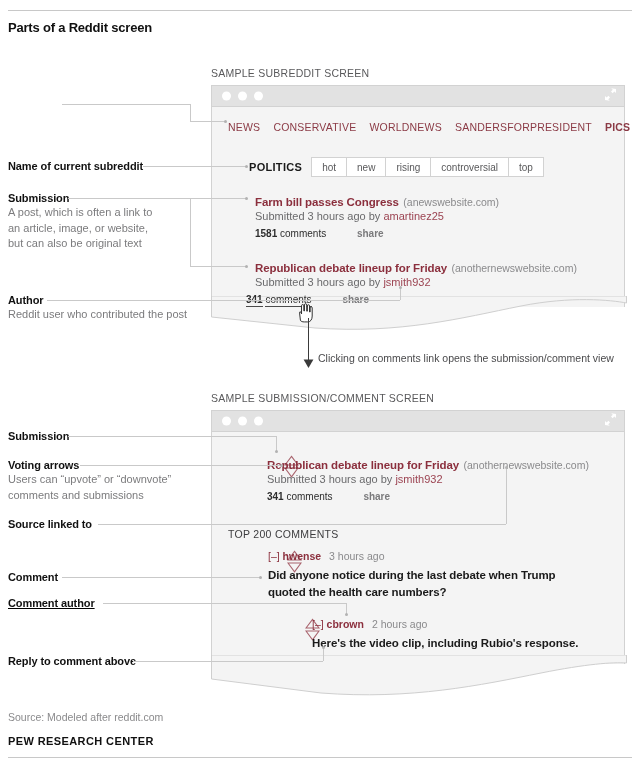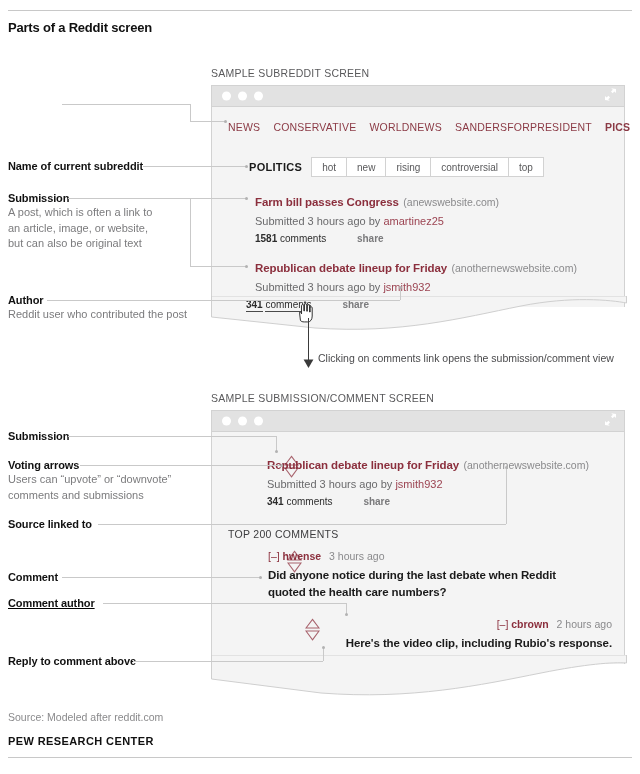--- a/index.html
+++ b/index.html
@@ -65,21 +65,21 @@
     border:1px solid #d2d2d2;background:#ffffff;
     font-size:10px;color:#59595b;
     display:flex;align-items:center;justify-content:center;
     height:20px;box-sizing:border-box;margin-right:-1px;
     padding:0 10px;
   }
 
   .post{position:absolute;}
   .post-title{font-size:11.5px;font-weight:bold;color:#8b2f3d;letter-spacing:-0.1px;}
   .post-domain{font-size:10.5px;font-weight:normal;color:#8a8a8c;}
-  .post-meta{font-size:11px;color:#6a6a6c;margin-top:5px;}
+  .post-meta{font-size:11px;color:#6a6a6c;}
   .post-meta .author{color:#9c4452;}
   .post-actions{margin-top:6px;font-size:10px;}
   .post-actions .cnt{font-weight:bold;color:#2d2d2d;}
   .post-actions .cnt-lbl{color:#2d2d2d;font-weight:normal;}
   .post-actions .share{color:#7a7a7c;font-weight:bold;margin-left:28px;}
   .post-actions.clicked .cnt,
   .post-actions.clicked .cnt-lbl{border-bottom:1px solid #4a4a4a;padding-bottom:1px;}
 
   
   .votes{position:absolute;}
@@ -268,32 +268,32 @@
     <svg class="vote-tri" width="15" height="11" style="margin-top:1px;">
       <path d="M7.5,9.8 L14,1 L1,1 Z" fill="none" stroke="#a8636d" stroke-width="1.1"></path>
     </svg>
   </div>
   <div class="comment" style="left:268px;top:550px;width:300px;">
     <div class="comment-head">
       <span class="collapse">[–]</span>
       <span class="cauthor">hwense</span>
       <span class="ctime">3 hours ago</span>
     </div>
-    <div class="comment-body">Did anyone notice during the last debate when Reddit quoted the health care numbers?</div>
+    <div class="comment-body">Did anyone notice during the last debate when Trump quoted the health care numbers?</div>
   </div>
 
   <div class="votes" style="left:305px;top:618px;">
     <svg class="vote-tri" width="15" height="11">
       <path d="M7.5,1.3 L14,10 L1,10 Z" fill="none" stroke="#a8636d" stroke-width="1.1"></path>
     </svg>
     <svg class="vote-tri" width="15" height="11" style="margin-top:1px;">
       <path d="M7.5,9.8 L14,1 L1,1 Z" fill="none" stroke="#a8636d" stroke-width="1.1"></path>
     </svg>
   </div>
-  <div class="comment" style="left:312px;top:618px;width:300px;text-align:right;">
+  <div class="comment" style="left:312px;top:618px;width:300px;">
     <div class="comment-head">
       <span class="collapse">[–]</span>
       <span class="cauthor">cbrown</span>
       <span class="ctime">2 hours ago</span>
     </div>
     <div class="comment-body">Here's the video clip, including Rubio's response.</div>
   </div>
 
   <div class="conn conn-h" style="left:62px;top:104px;width:128px;"></div>
   <div class="conn conn-v" style="left:190px;top:104px;height:17px;"></div>

